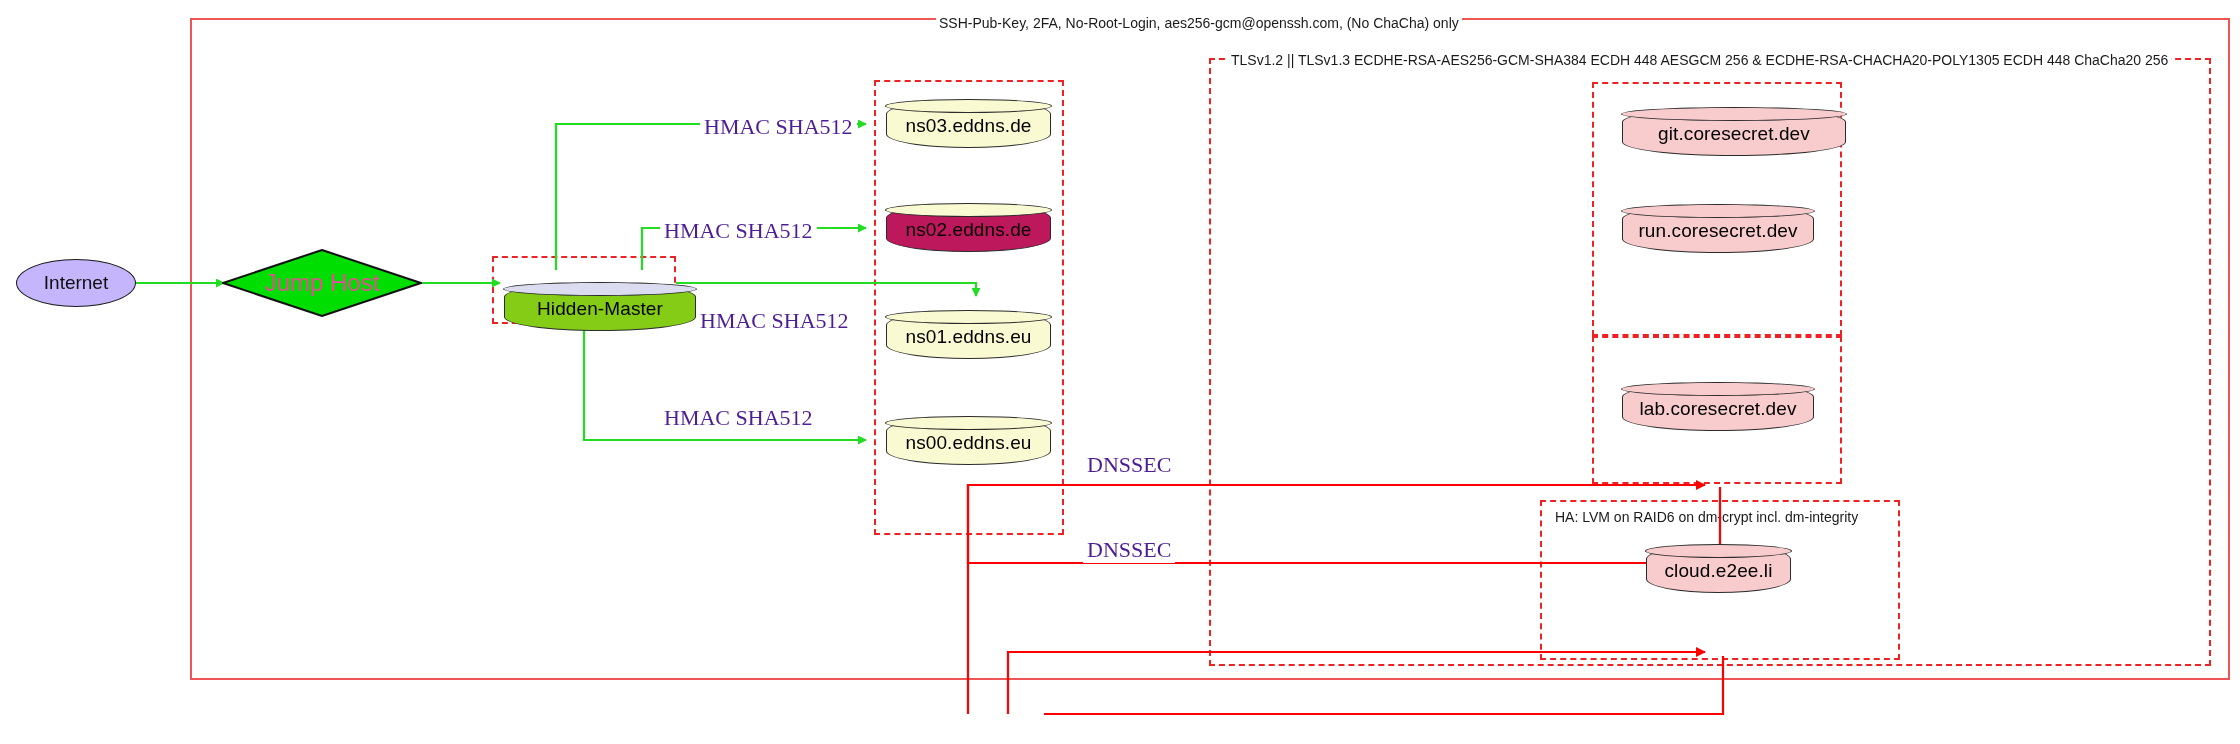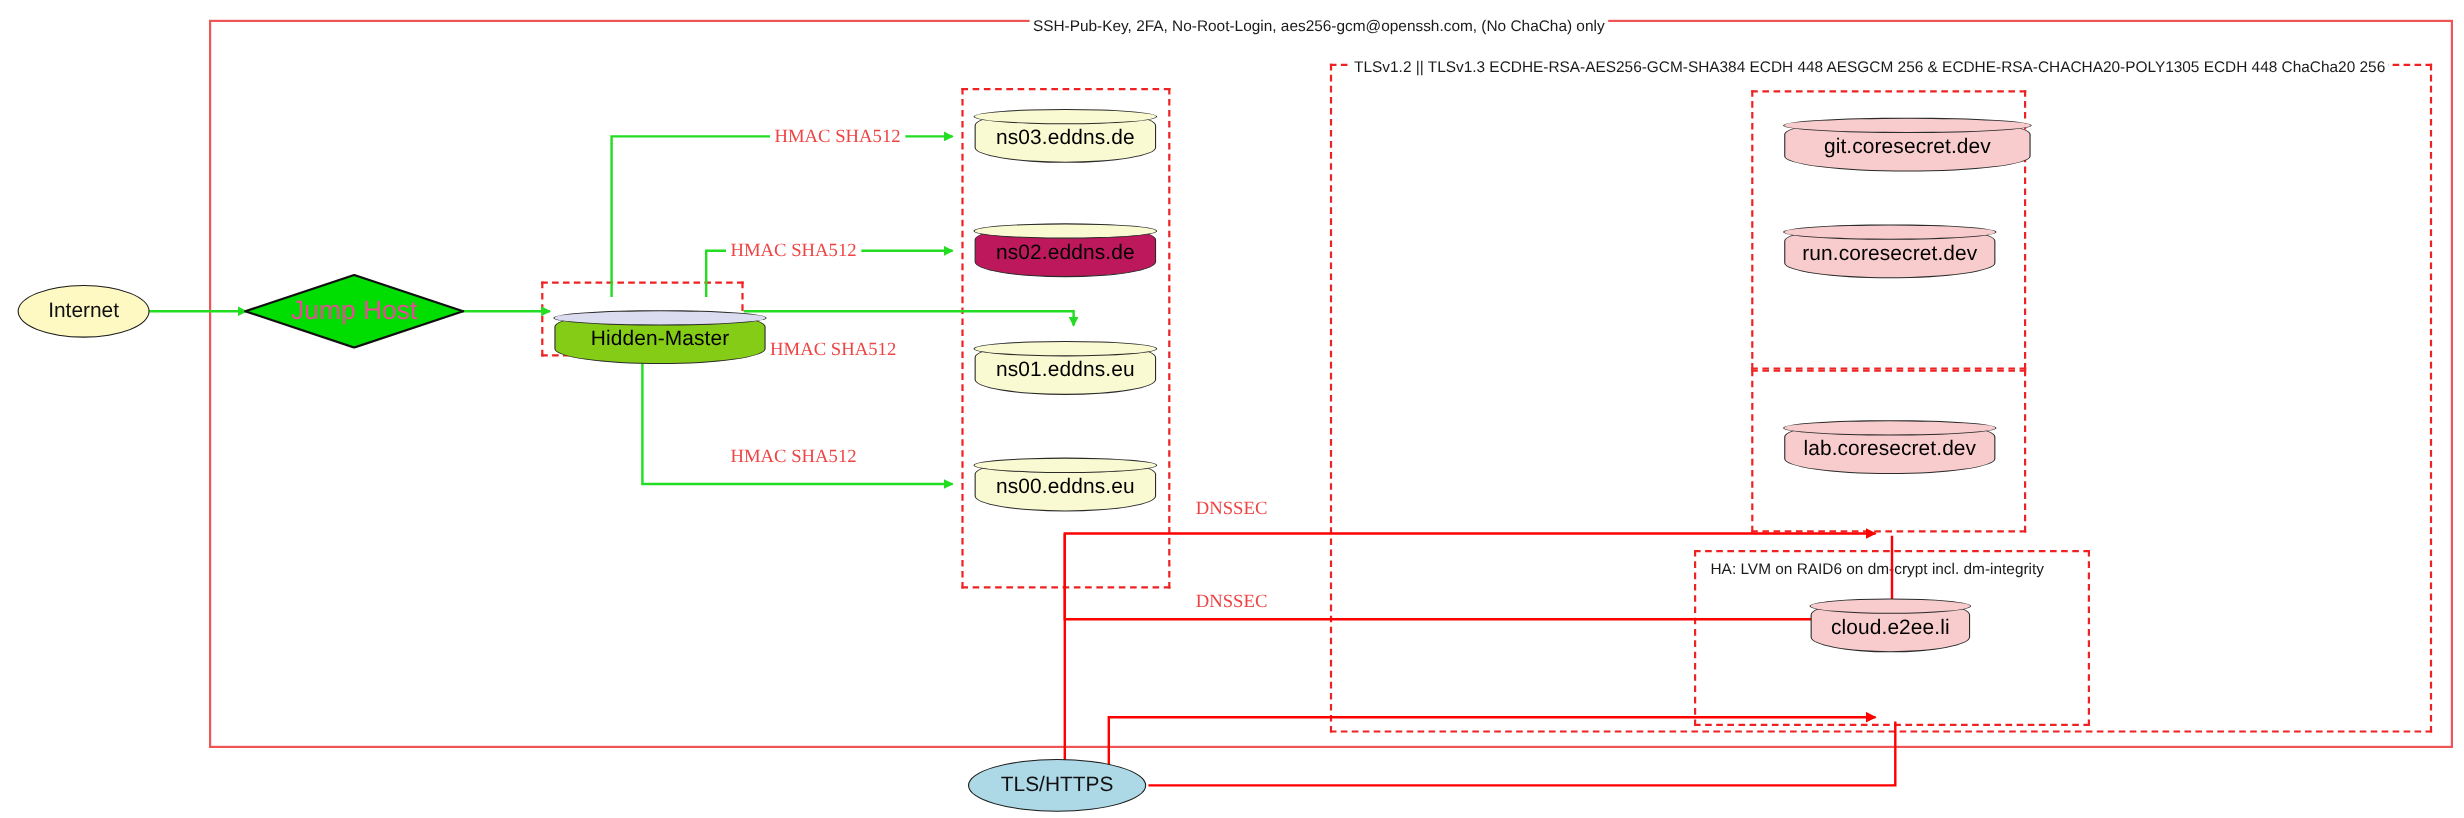--- a/index.html
+++ b/index.html
@@ -102,22 +102,22 @@
     position: absolute;
     left: 0; top: 0;
     width: 2240px;
     height: 744px;
     overflow: visible;
     pointer-events: none;
   }
   .edge-label {
     position: absolute;
     font-family: "Liberation Serif", serif;
-    font-size: 17px;
-    color: #ef4444;
+    font-size: 22px;
+    color: #4c1d95;
     white-space: nowrap;
     background: #ffffff;
     padding: 0 4px;
   }
 </style>
 </head>
 <body>
 
 <div id="canvas">
 
@@ -187,21 +187,21 @@
   </svg>
 
   <div class="edge-label" style="left:1083px; top:452px;">DNSSEC</div>
   <div class="edge-label" style="left:1083px; top:537px;">DNSSEC</div>
 
   <div class="edge-label" style="left:700px; top:114px;">HMAC SHA512</div>
   <div class="edge-label" style="left:660px; top:218px;">HMAC SHA512</div>
   <div class="edge-label" style="left:696px; top:308px;">HMAC SHA512</div>
   <div class="edge-label" style="left:660px; top:405px;">HMAC SHA512</div>
 
-  <div class="node ellipse" style="left:16px; top:259px; width:120px; height:48px; background:#fef9c3;">
+  <div class="node ellipse" style="left:16px; top:259px; width:120px; height:48px; background:#c4b5fd;">
     <span>Internet</span>
   </div>
 
   <div class="diamond-wrap" style="left:222px; top:249px; width:200px; height:68px;">
     <svg width="200" height="68" viewBox="0 0 200 68">
       <polygon points="100,1 199,34 100,67 1,34" fill="#00dd00" stroke="#111111" stroke-width="2"></polygon>
     </svg>
     <div class="diamond-text">Jump Host</div>
   </div>
 
@@ -243,17 +243,14 @@
   <div class="cyl" style="left:1622px; top:383px; width:192px; height:48px; background:#f8cccc;">
     <div class="cyl-top" style="background:#f8cccc;"></div>
     <div class="cyl-label">lab.coresecret.dev</div>
   </div>
 
   <div class="cyl" style="left:1646px; top:545px; width:145px; height:48px; background:#f8cccc;">
     <div class="cyl-top" style="background:#f8cccc;"></div>
     <div class="cyl-label">cloud.e2ee.li</div>
   </div>
 
-  <div class="node ellipse" style="left:880px; top:690px; width:162px; height:48px; background:#add8e6;">
-    <span>TLS/HTTPS</span>
-  </div>
 
 </div>
 
 </body></html>

